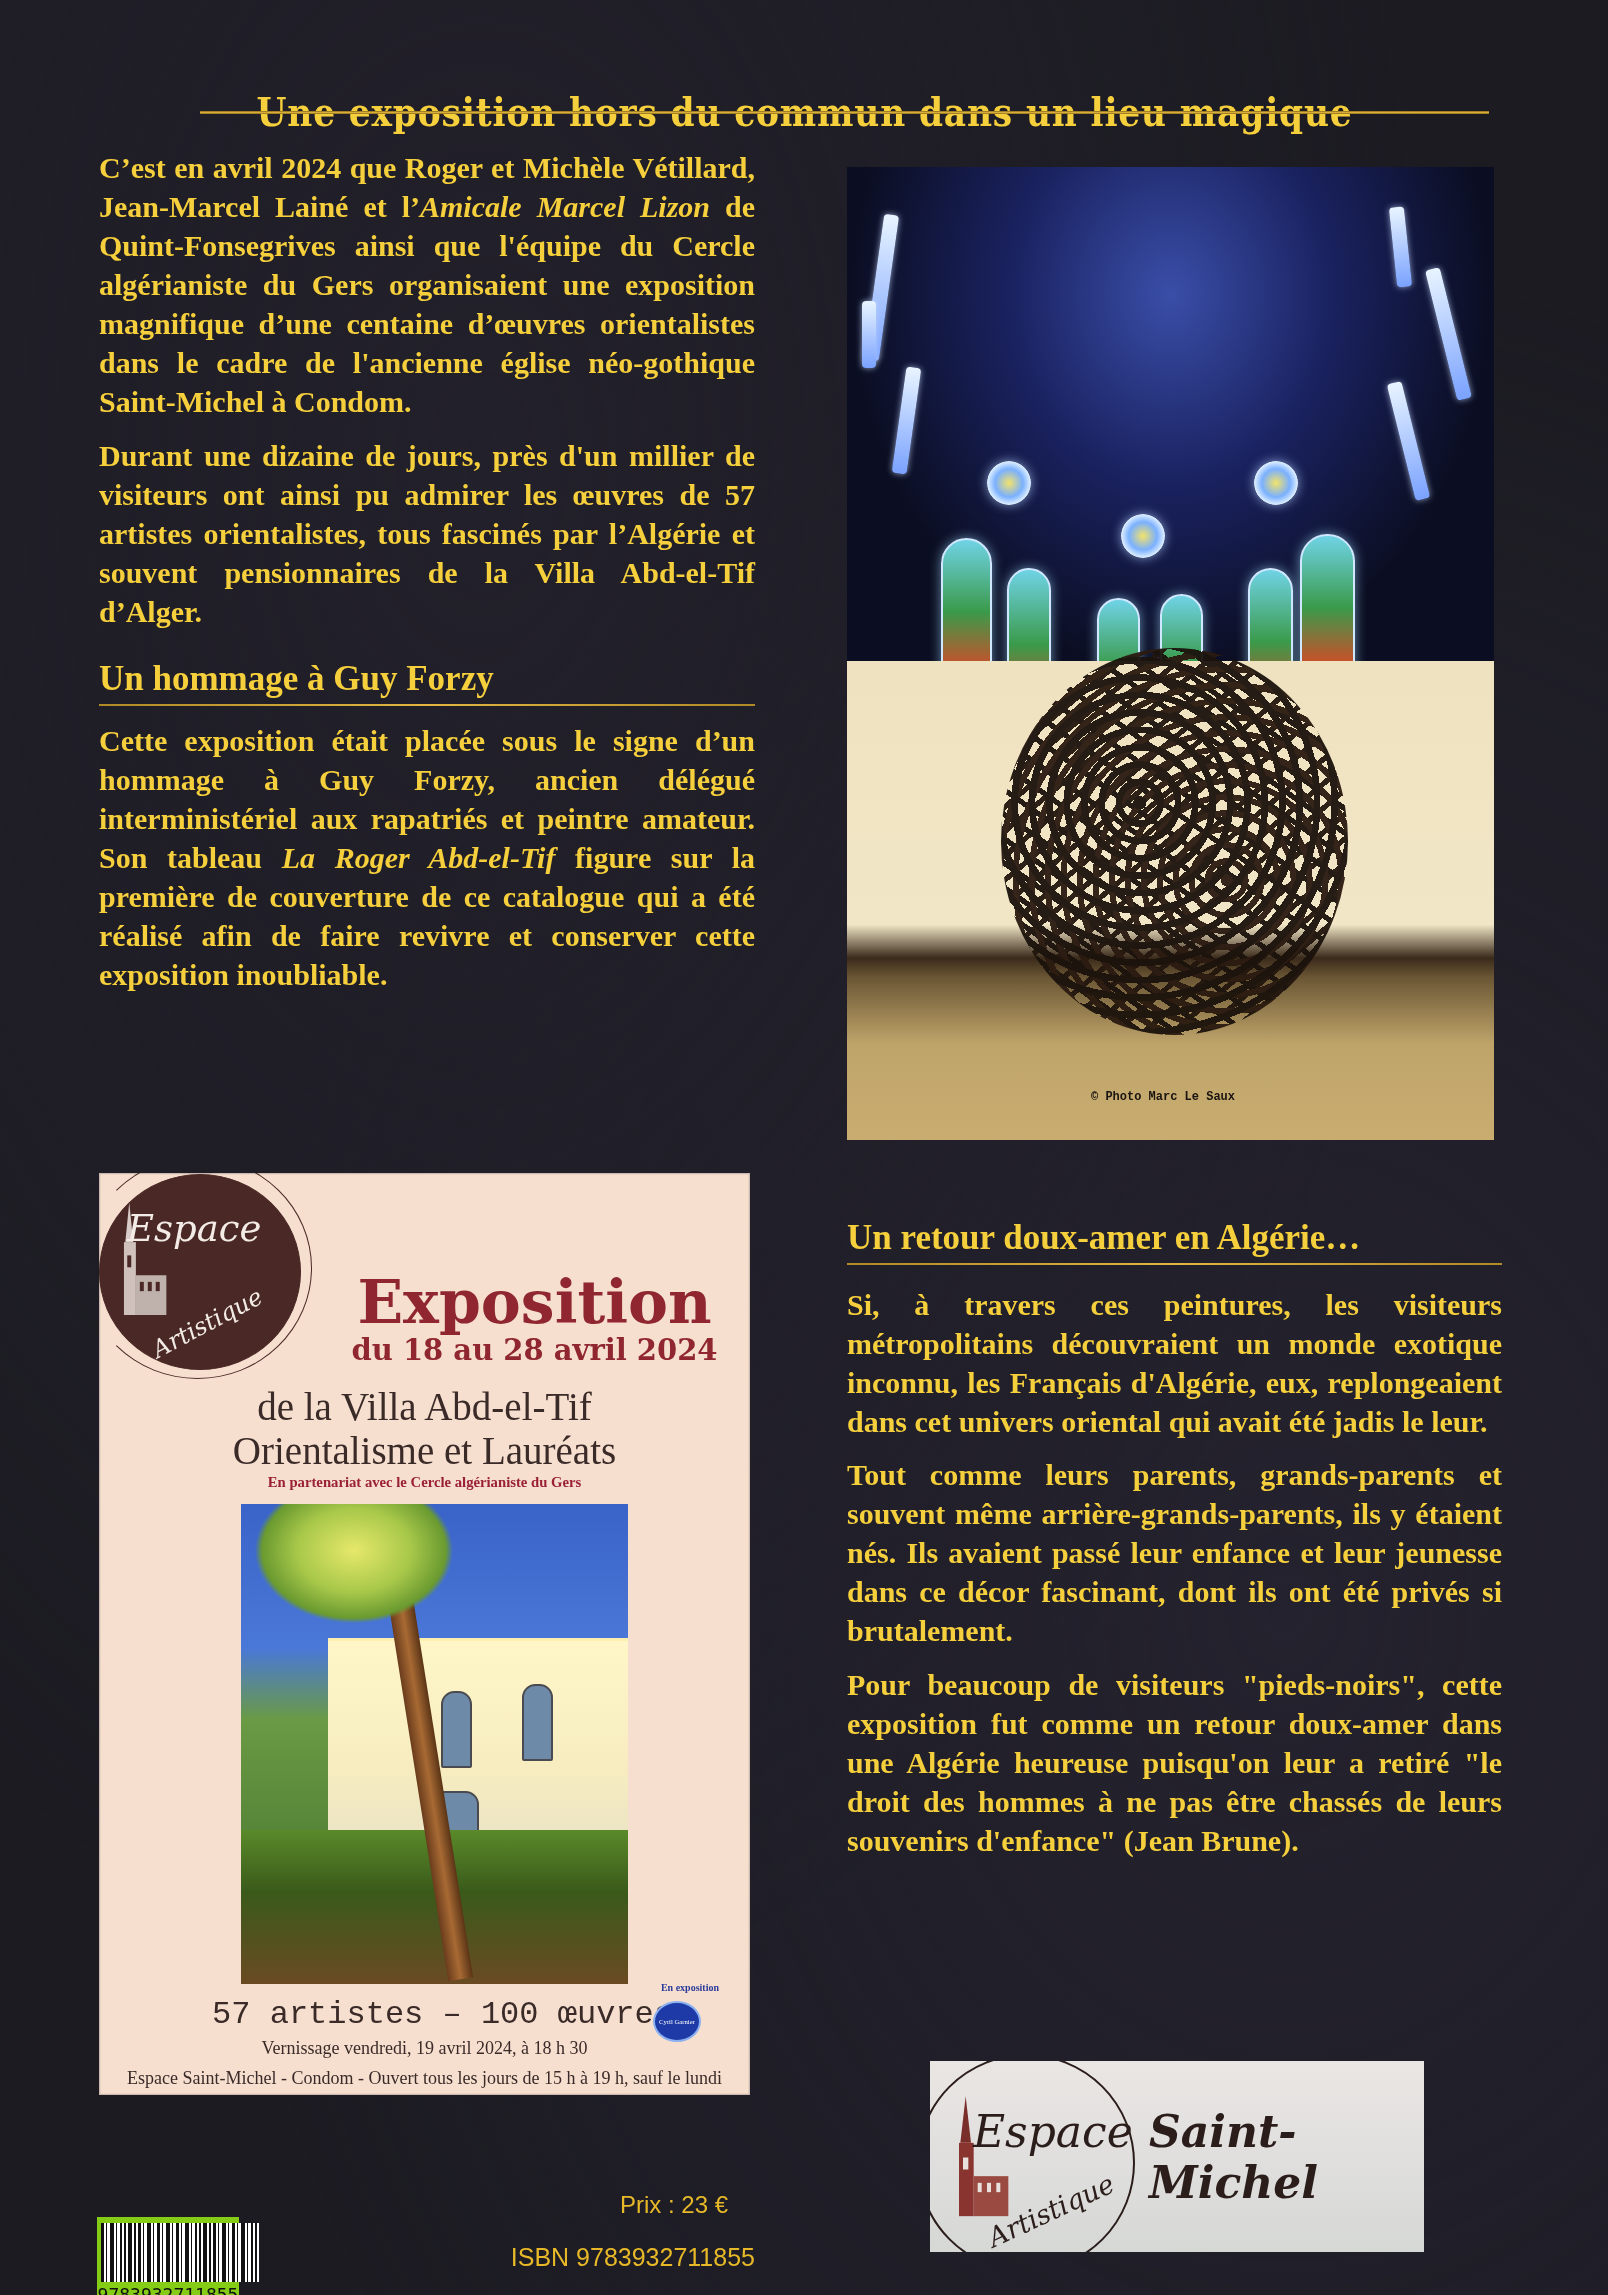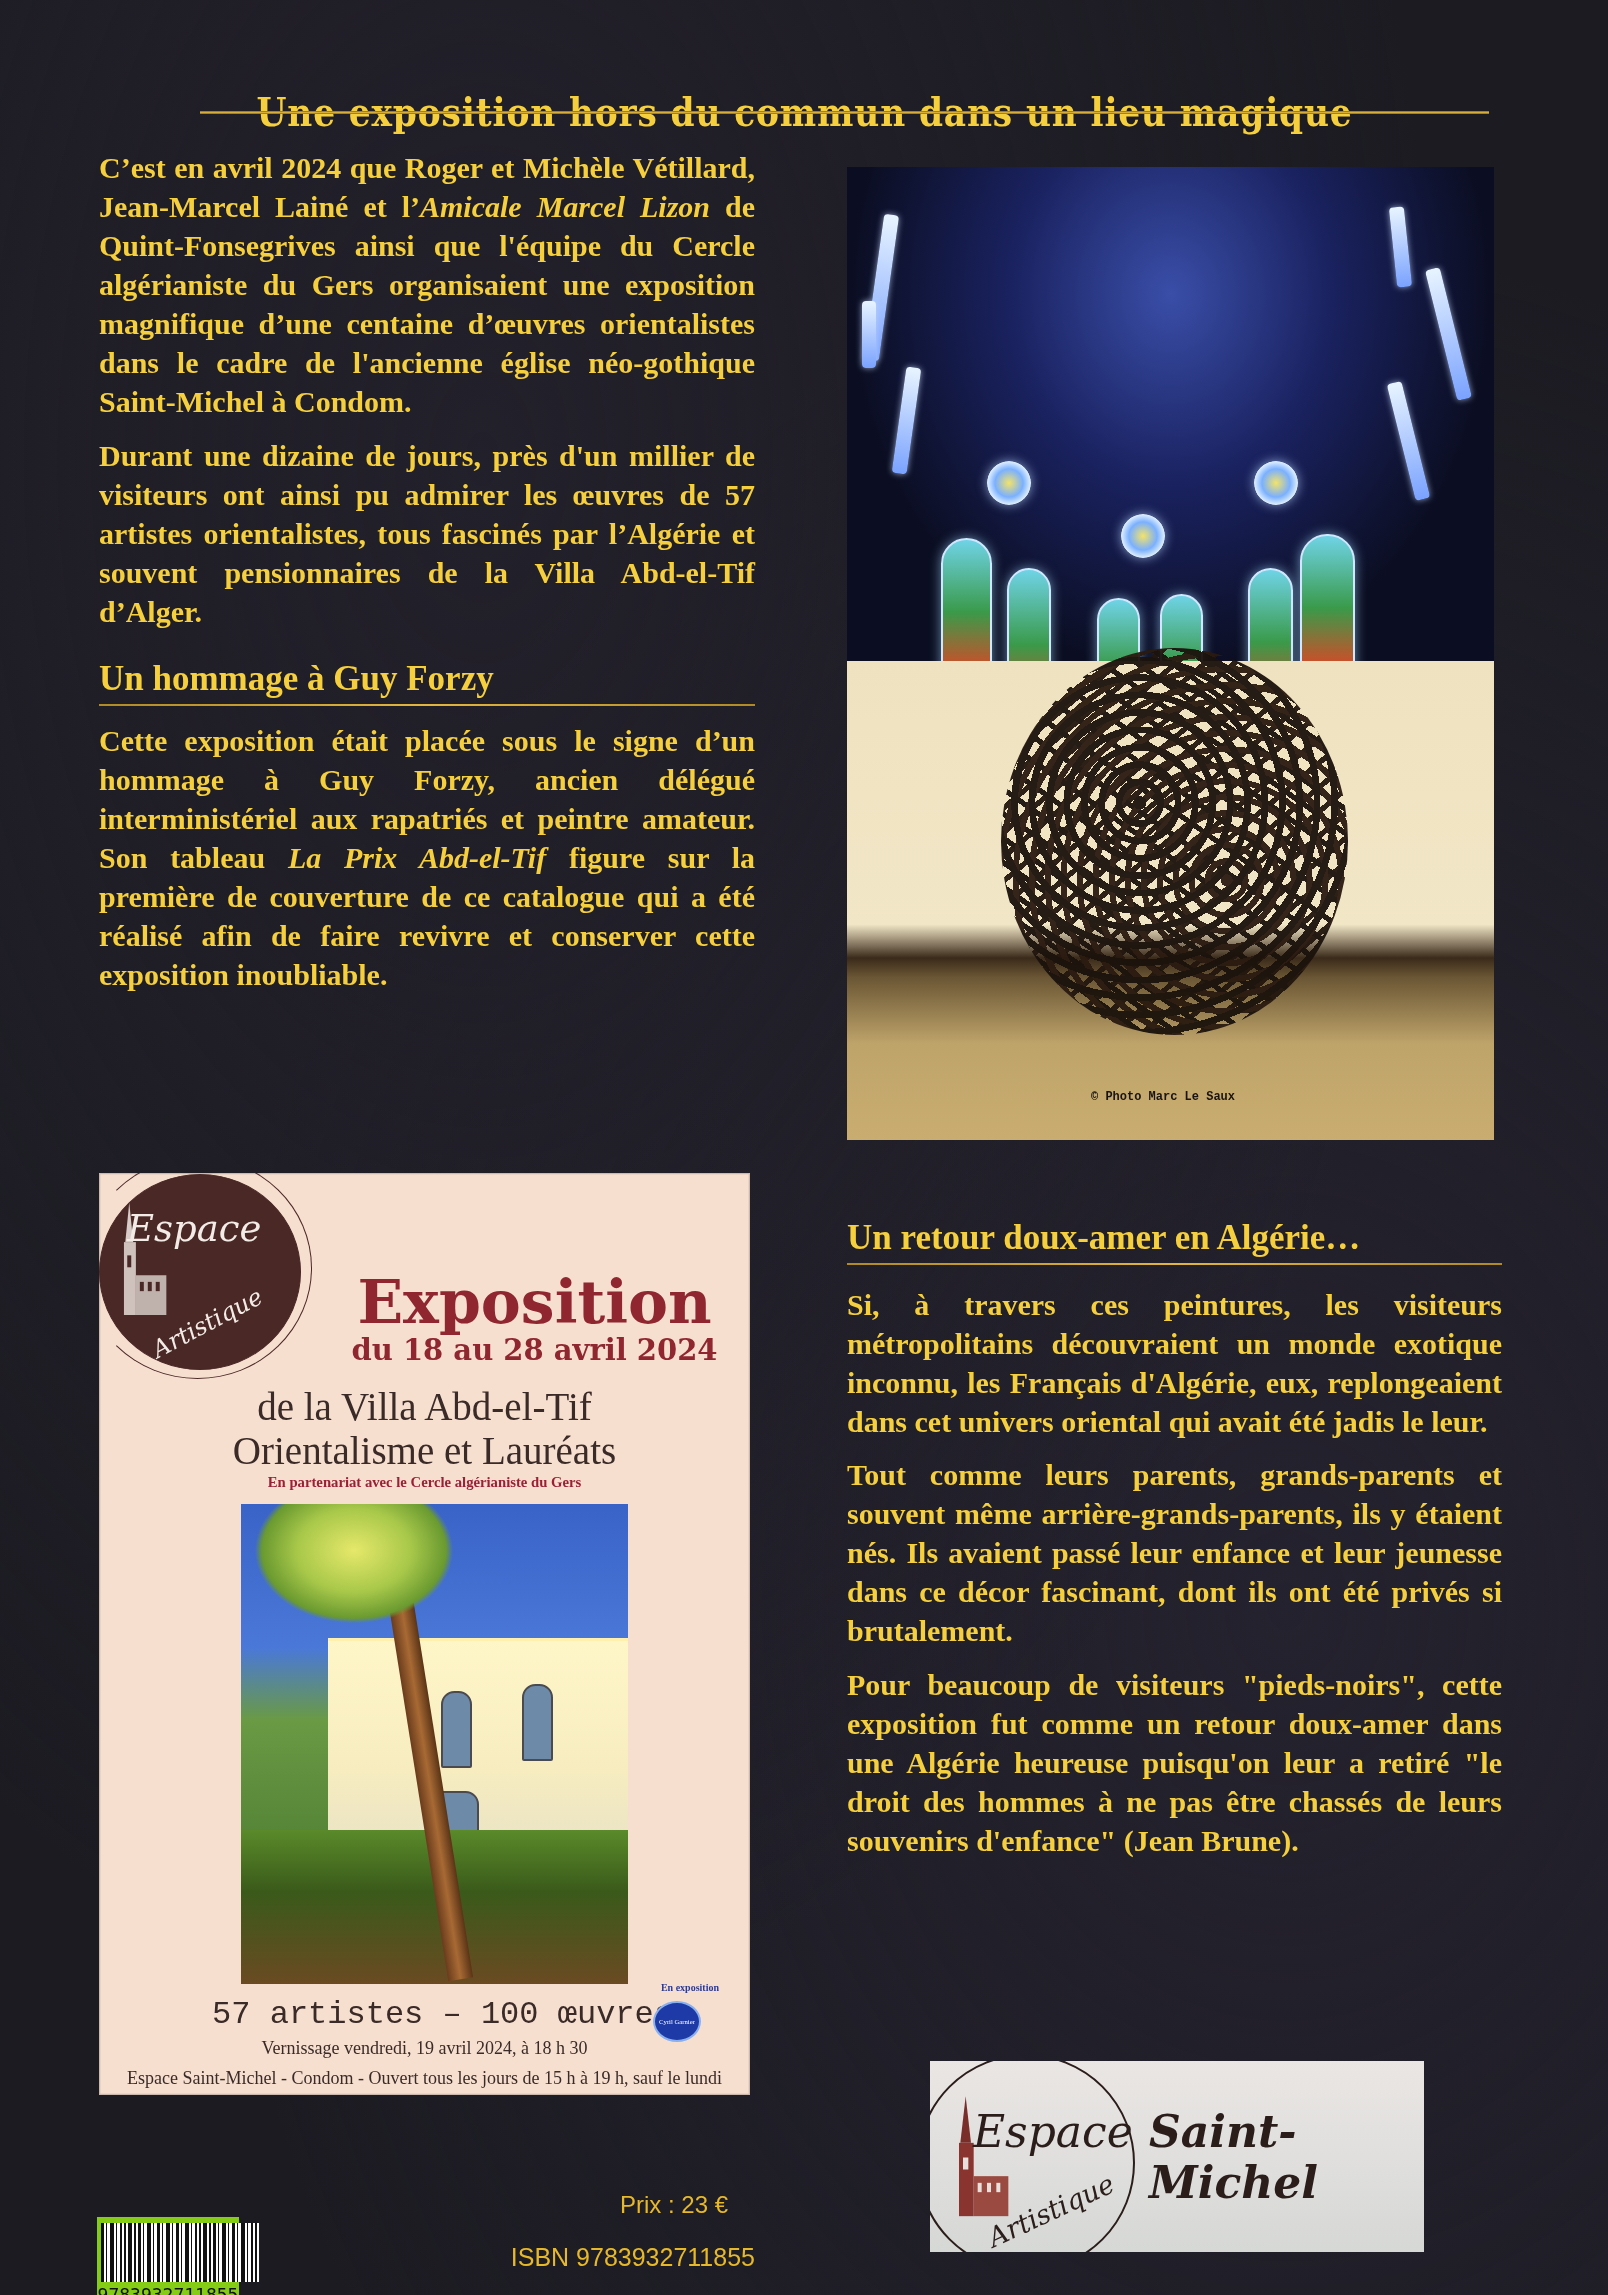--- a/index.html
+++ b/index.html
@@ -223,21 +223,21 @@
 
 <h1 class="page-title">Une exposition hors du commun dans un lieu magique</h1>
 <div class="title-rule"></div>
 
 <div class="col" style="left:99px; top:148px; width:656px;">
   <p><span>C’est en avril 2024 que Roger et Michèle Vétillard, Jean-Marcel Lainé et l’</span><em>Amicale Marcel Lizon</em><span> de Quint-Fonsegrives ainsi que l'équipe du Cercle algérianiste du Gers organisaient une exposition magnifique d’une centaine d’œuvres orientalistes dans le cadre de l'ancienne église néo-gothique Saint-Michel à Condom.</span></p>
   <p>Durant une dizaine de jours, près d'un millier de visiteurs ont ainsi pu admirer les œuvres de 57 artistes orientalistes, tous fascinés par l’Algérie et souvent pensionnaires de la Villa Abd-el-Tif d’Alger.</p>
   <div style="height:12px"></div>
   <h2 class="section-heading">Un hommage à Guy Forzy</h2>
   <div class="section-rule"></div>
-  <p><span>Cette exposition était placée sous le signe d’un hommage à Guy Forzy, ancien délégué interministériel aux rapatriés et peintre amateur. Son tableau </span><em>La Prix Abd-el-Tif</em><span> figure sur la première de couverture de ce catalogue qui a été réalisé afin de faire revivre et conserver cette exposition inoubliable.</span></p>
+  <p><span>Cette exposition était placée sous le signe d’un hommage à Guy Forzy, ancien délégué interministériel aux rapatriés et peintre amateur. Son tableau </span><em>La Roger Abd-el-Tif</em><span> figure sur la première de couverture de ce catalogue qui a été réalisé afin de faire revivre et conserver cette exposition inoubliable.</span></p>
 </div>
 
 <div class="photo" title="Sculpture en métal entrelacé dans l'église Saint-Michel sous les vitraux">
   <div class="vault">
     <div class="slit" style="left:27px; top:47px; height:147px; transform:rotate(8deg)"></div>
     <div class="slit" style="left:14.7px; top:134px; height:67px;"></div>
     <div class="slit" style="left:52px; top:200px; height:107px; transform:rotate(8deg)"></div>
     <div class="slit" style="left:546px; top:40px; height:80px; transform:rotate(-6deg)"></div>
     <div class="slit" style="left:594px; top:100px; height:134px; transform:rotate(-14deg)"></div>
     <div class="slit" style="left:554px; top:214px; height:120px; transform:rotate(-14deg)"></div>

